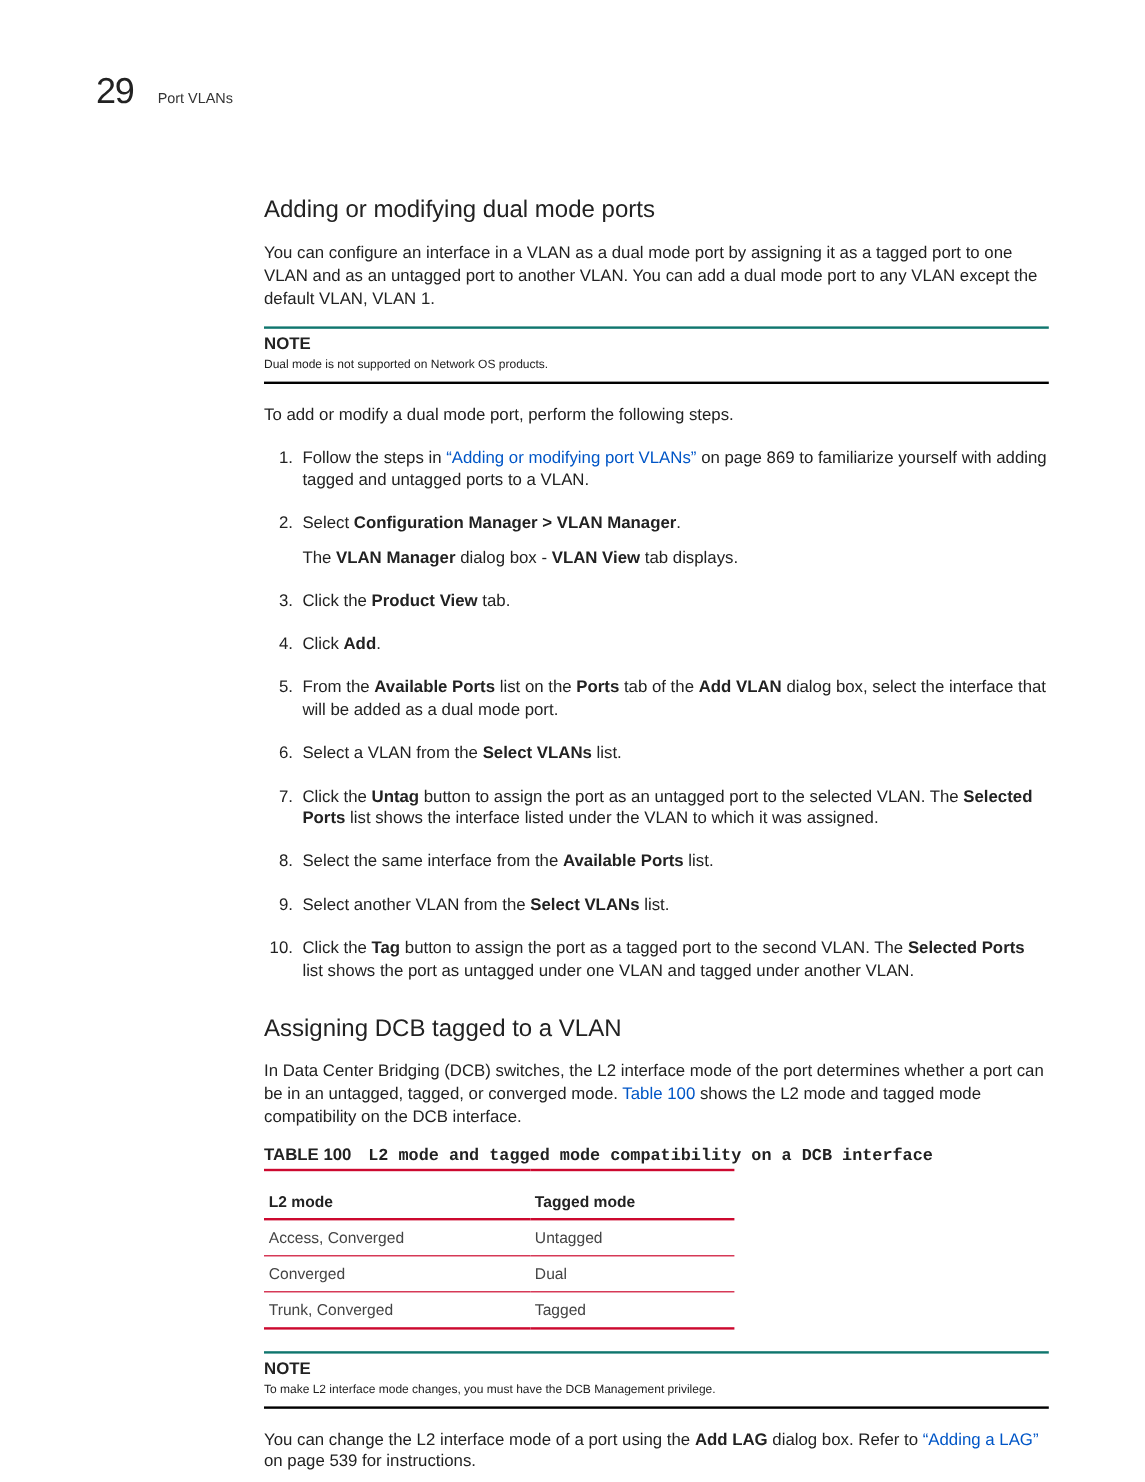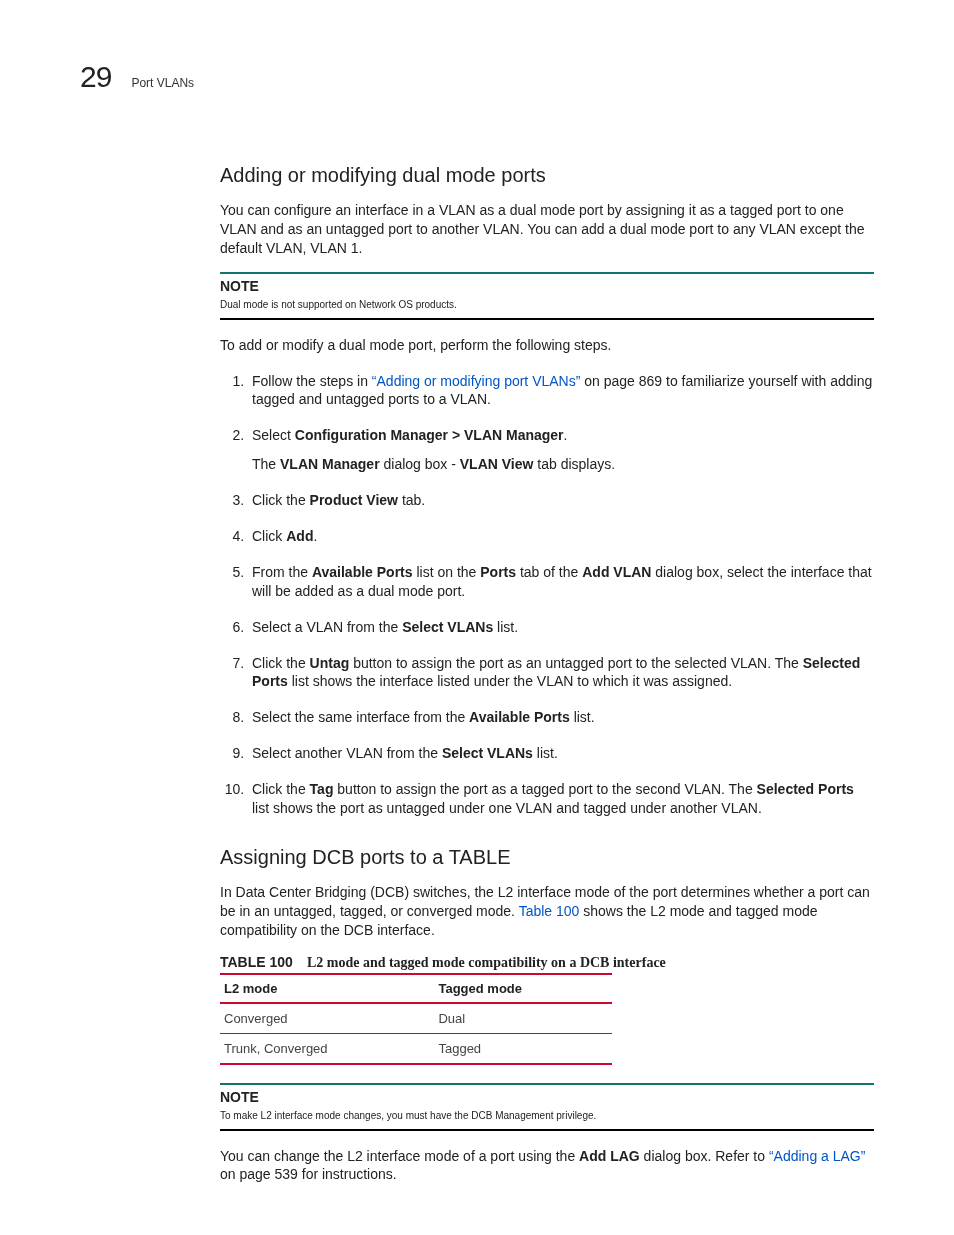--- a/index.html
+++ b/index.html
@@ -96,38 +96,38 @@
     margin: 6px 0 2px 0;
   }
   .table-title .tlabel {
     font-family: "Arial Narrow", Arial, Helvetica, sans-serif;
     font-stretch: condensed;
     font-weight: 700;
     font-size: 14px;
     margin-right: 14px;
   }
   .table-title .tcap {
-    font-family: Liberation Serif, serif;
+    font-family: Liberation Mono, monospace;
     font-stretch: condensed;
     font-weight: 700;
     font-size: 14px;
   }
   table.data {
     border-collapse: collapse;
     width: 60%;
     font-size: 13px;
     margin-bottom: 18px;
   }
   table.data th {
     text-align: left;
     font-family: "Arial Narrow", Arial, Helvetica, sans-serif;
     font-stretch: condensed;
     font-weight: 700;
     font-size: 13px;
-    padding: 6px 10px 6px 4px;
+    padding: 18px 10px 6px 4px;
     border-top: 2px solid #cc092f;
     border-bottom: 2px solid #cc092f;
   }
   table.data td {
     padding: 7px 10px 7px 4px;
     border-bottom: 1px solid #cc092f;
     color: #444;
   }
   table.data tr:last-child td {
     border-bottom: 2px solid #cc092f;
@@ -185,38 +185,42 @@
         <span>Select the same interface from the </span><span class="b">Available Ports</span><span> list.</span>
       </li>
       <li>
         <span>Select another VLAN from the </span><span class="b">Select VLANs</span><span> list.</span>
       </li>
       <li>
         <span>Click the </span><span class="b">Tag</span><span> button to assign the port as a tagged port to the second VLAN. The </span><span class="b">Selected Ports</span><span> list shows the port as untagged under one VLAN and tagged under another VLAN.</span>
       </li>
     </ol>
 
-    <h2 class="sect">Assigning DCB ports to a TABLE</h2>
+    <h2 class="sect">Assigning DCB tagged to a VLAN</h2>
 
     <p class="body">
       <span>In Data Center Bridging (DCB) switches, the L2 interface mode of the port determines whether a port can be in an untagged, tagged, or converged mode. </span><a class="xref" href="#">Table 100</a><span> shows the L2 mode and tagged mode compatibility on the DCB interface.</span>
     </p>
 
     <div class="table-title">
       <span class="tlabel">TABLE 100</span><span class="tcap">L2 mode and tagged mode compatibility on a DCB interface</span>
     </div>
 
     <table class="data">
       <thead>
         <tr>
           <th>L2 mode</th>
           <th>Tagged mode</th>
         </tr>
       </thead>
       <tbody>
+        <tr>
+          <td>Access, Converged</td>
+          <td>Untagged</td>
+        </tr>
         <tr>
           <td>Converged</td>
           <td>Dual</td>
         </tr>
         <tr>
           <td>Trunk, Converged</td>
           <td>Tagged</td>
         </tr>
       </tbody>
     </table>

